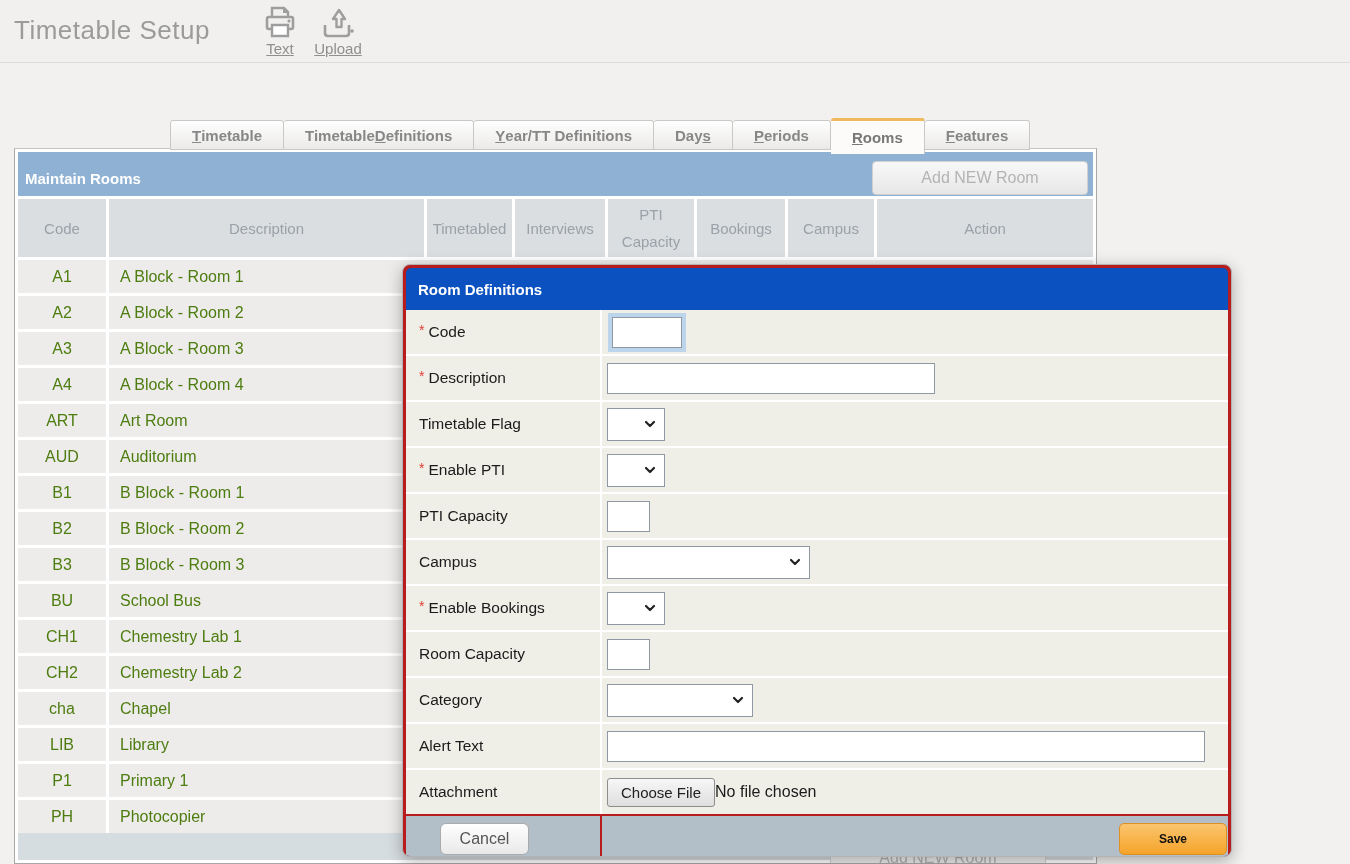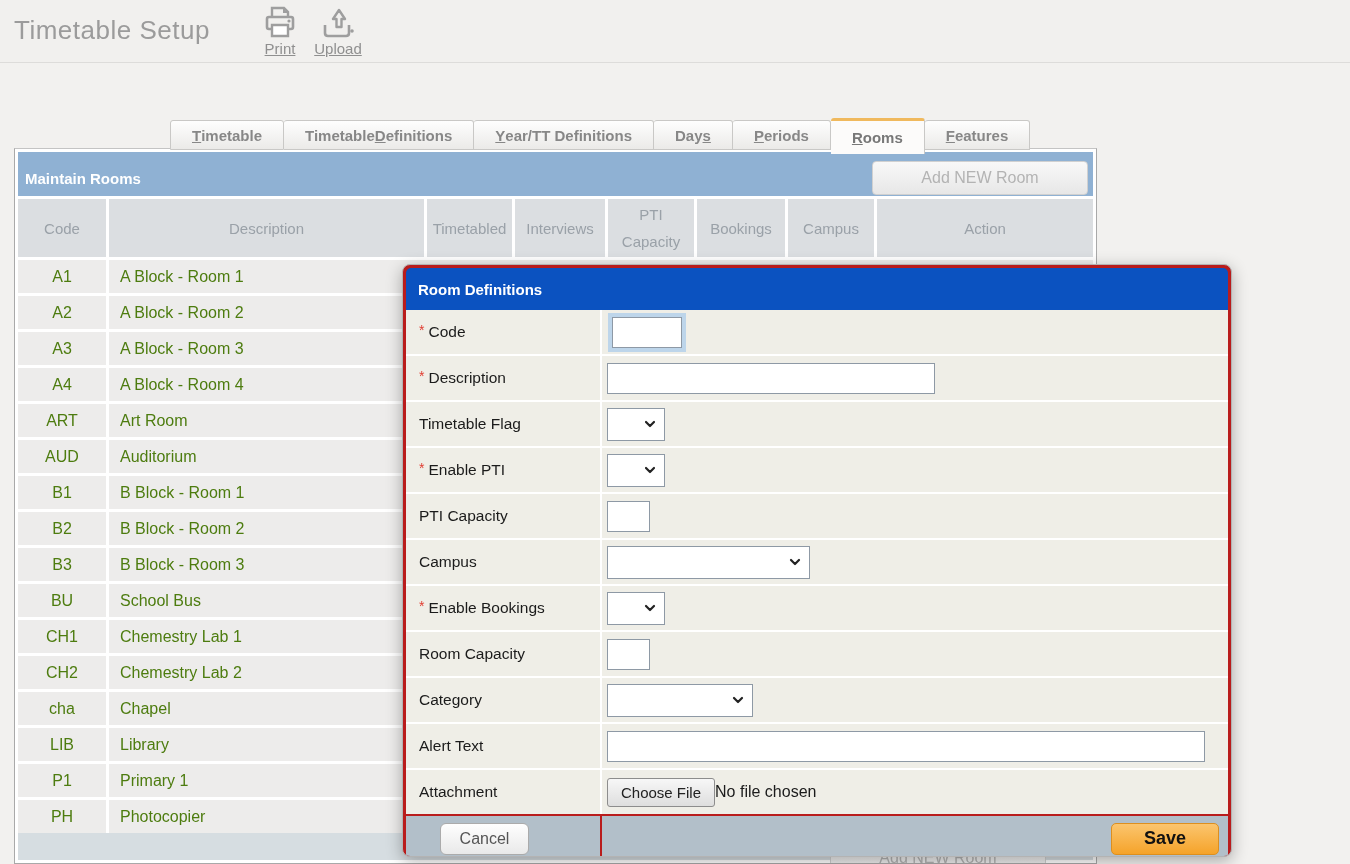--- a/index.html
+++ b/index.html
@@ -152,45 +152,45 @@
   .fcell.left { border-radius: 0 0 0 5px; }
   .fcell.right { border-radius: 0 0 5px 0; justify-content: flex-end; }
   .btn-cancel {
     width: 89px; height: 32px; margin-left: 10px;
     background: linear-gradient(#fefefe, #e9e9e9);
     border: 1px solid #ababab; border-radius: 6px;
     color: #555; font-size: 16px; cursor: pointer;
     font-family: "Liberation Sans", sans-serif;
   }
   .btn-save {
-    width: 108px; height: 32px; margin-right: 9px;
+    width: 108px; height: 32px; margin-right: 1px;
     background: linear-gradient(#fbc56e, #f5a32a);
     border: 1px solid #dd8f1f; border-radius: 5px;
-    color: #111; font-weight: bold; font-size: 18px; cursor: pointer;
+    color: #111; font-weight: bold; font-size: 12px; cursor: pointer;
     font-family: "Liberation Sans", sans-serif;
   }
   svg { display: block; }
 </style>
 </head>
 <body>
 
 <div class="app-header">
   <div class="page-title">Timetable Setup</div>
 
   <div class="tool-link print">
     <span>
       <svg width="36" height="34" viewBox="0 0 36 34">
         <path d="M10 12 V3 h12 l4 4 v5" fill="none" stroke="#9e9e9e" stroke-width="2.4"></path>
         <path d="M22 3 v4 h4" fill="none" stroke="#9e9e9e" stroke-width="2"></path>
         <rect x="5" y="12" width="26" height="12" rx="2" fill="none" stroke="#9e9e9e" stroke-width="2.6"></rect>
         <circle cx="27" cy="16" r="1.6" fill="#9e9e9e"></circle>
         <path d="M10 20 h16 v11 h-16 z" fill="#fff" stroke="#9e9e9e" stroke-width="2.4"></path>
       </svg>
     </span>
-    <span class="lbl">Print</span>
+    <span class="lbl">Text</span>
   </div>
 
   <div class="tool-link upload">
     <span>
       <svg width="38" height="34" viewBox="0 0 38 34">
         <path d="M14 14 l6 -9 6 9 h-3.5 v8 h-5 v-8 z" fill="none" stroke="#9e9e9e" stroke-width="2.4" stroke-linejoin="round"></path>
         <path d="M6 20 v8 q0 3 3 3 h18 q3 0 3 -3 v-8" fill="none" stroke="#9e9e9e" stroke-width="2.6"></path>
         <circle cx="33" cy="26" r="1.8" fill="#9e9e9e"></circle>
       </svg>
     </span>

